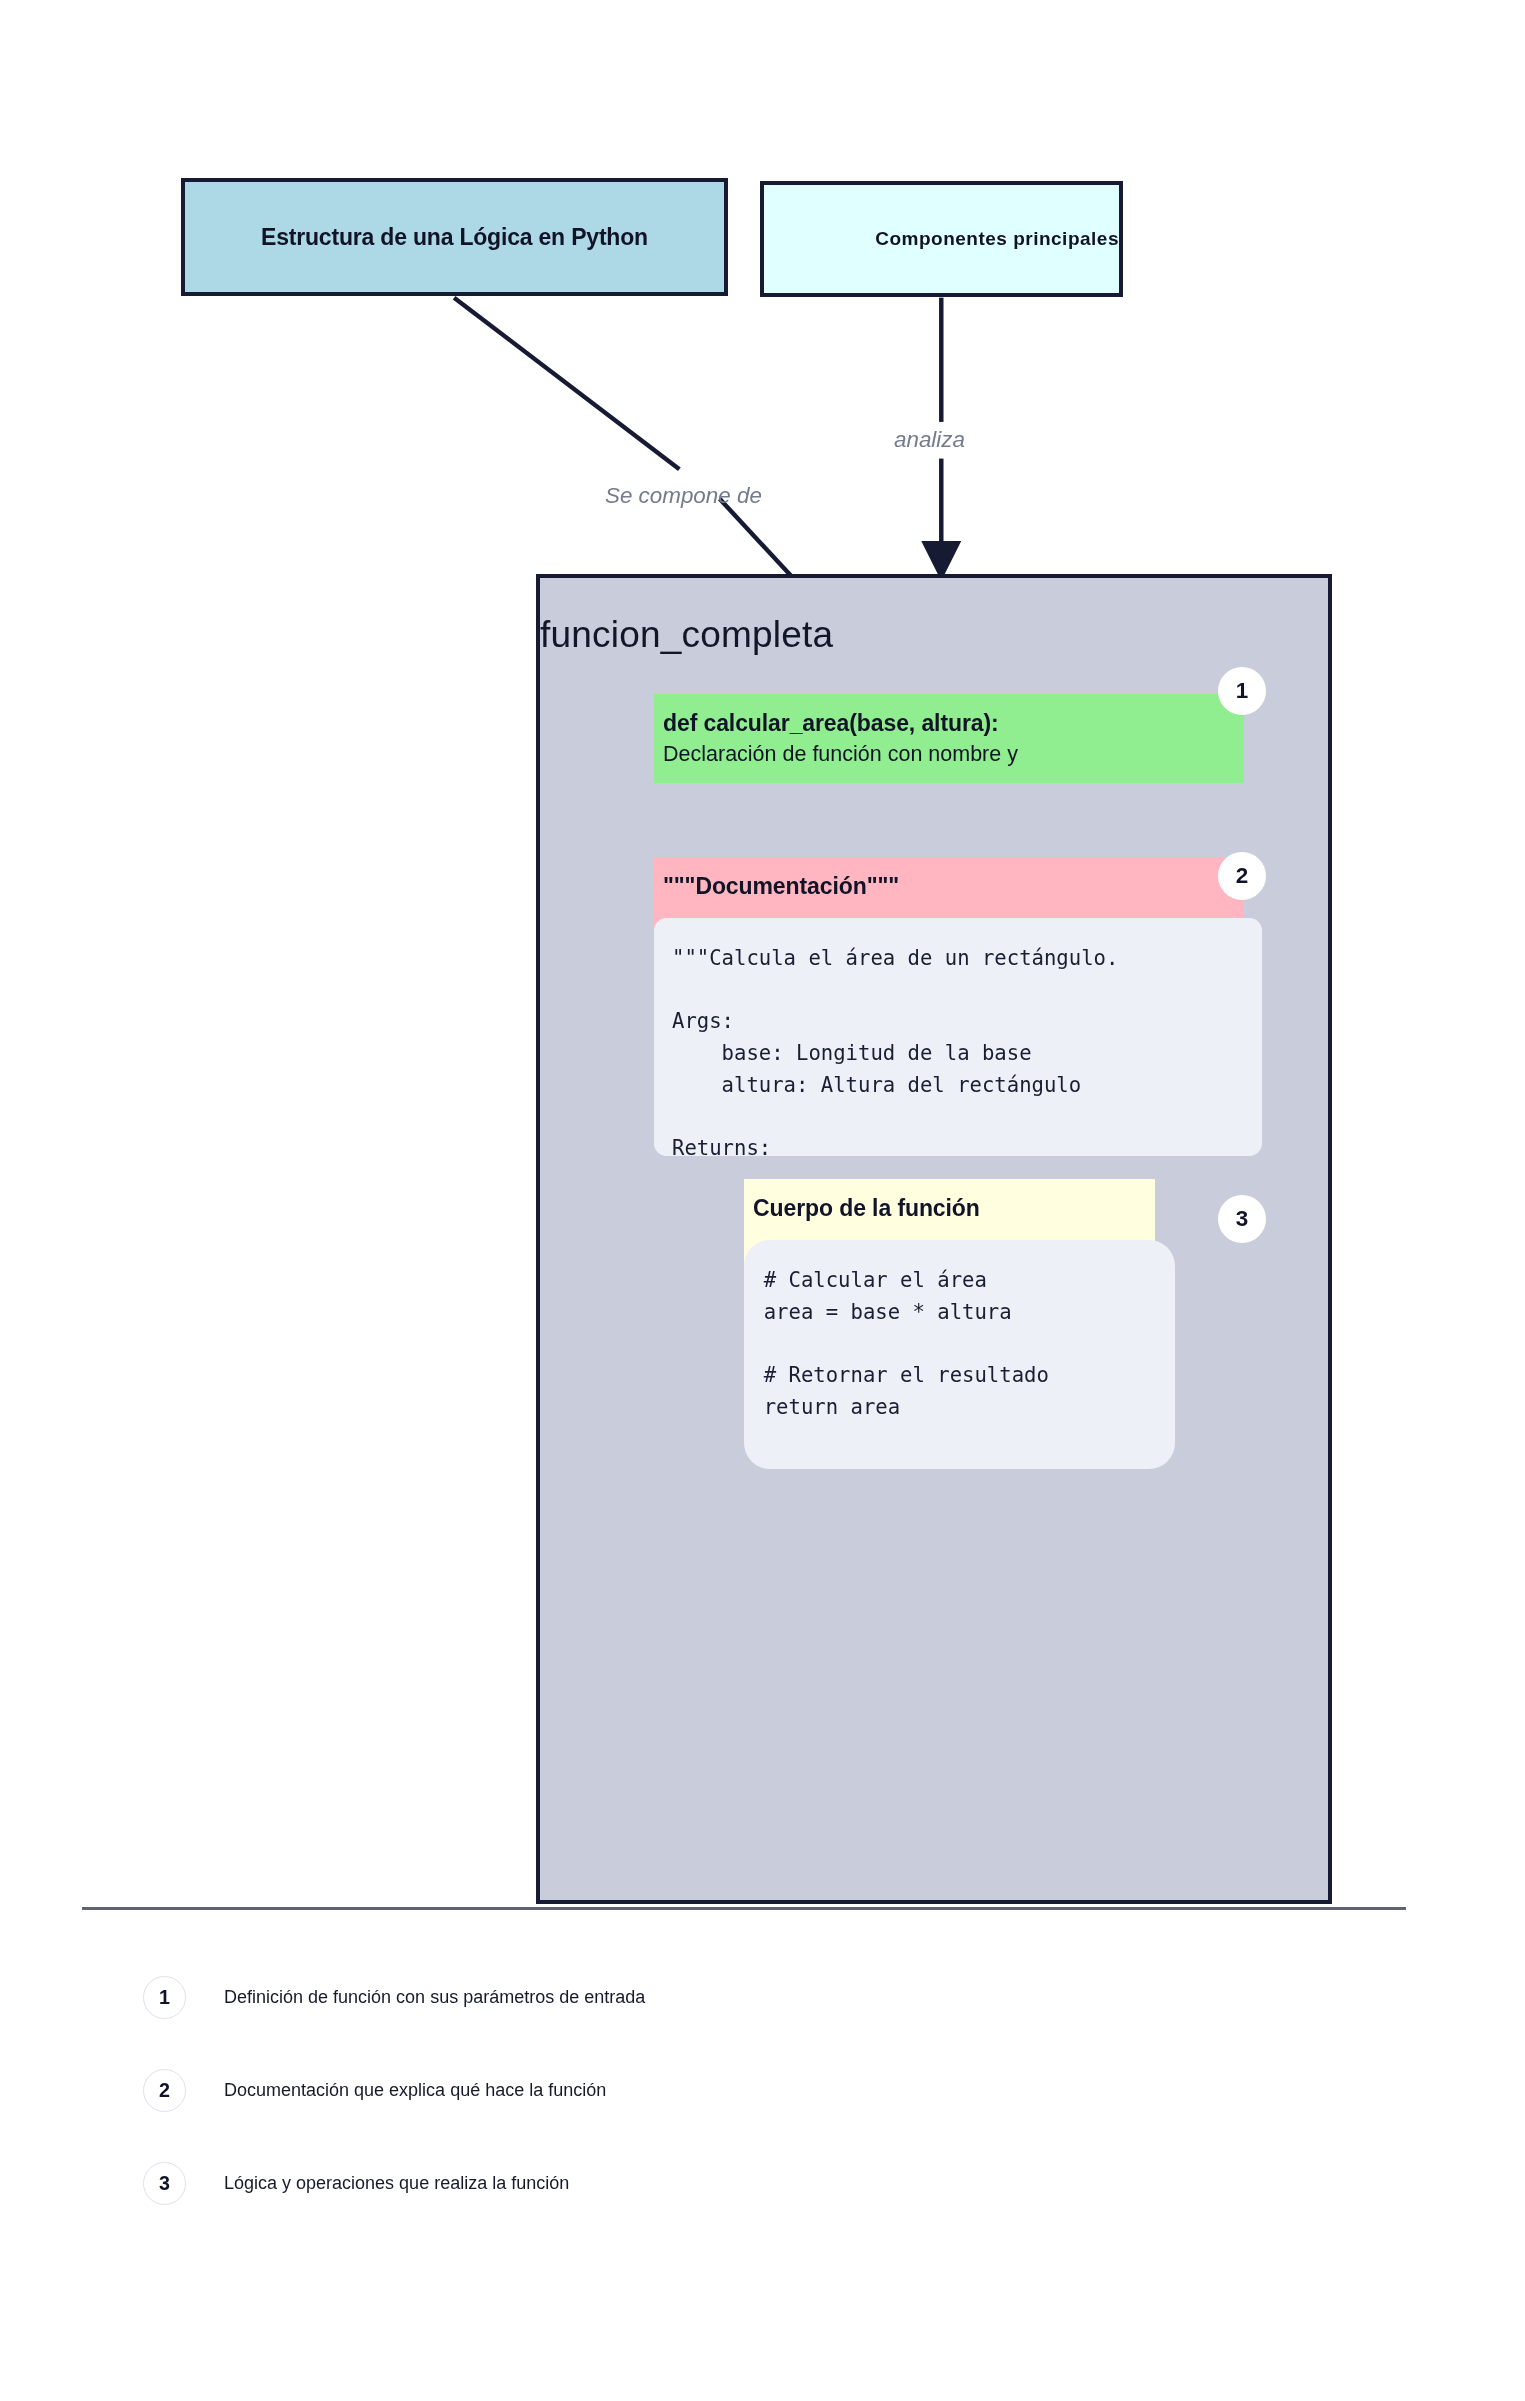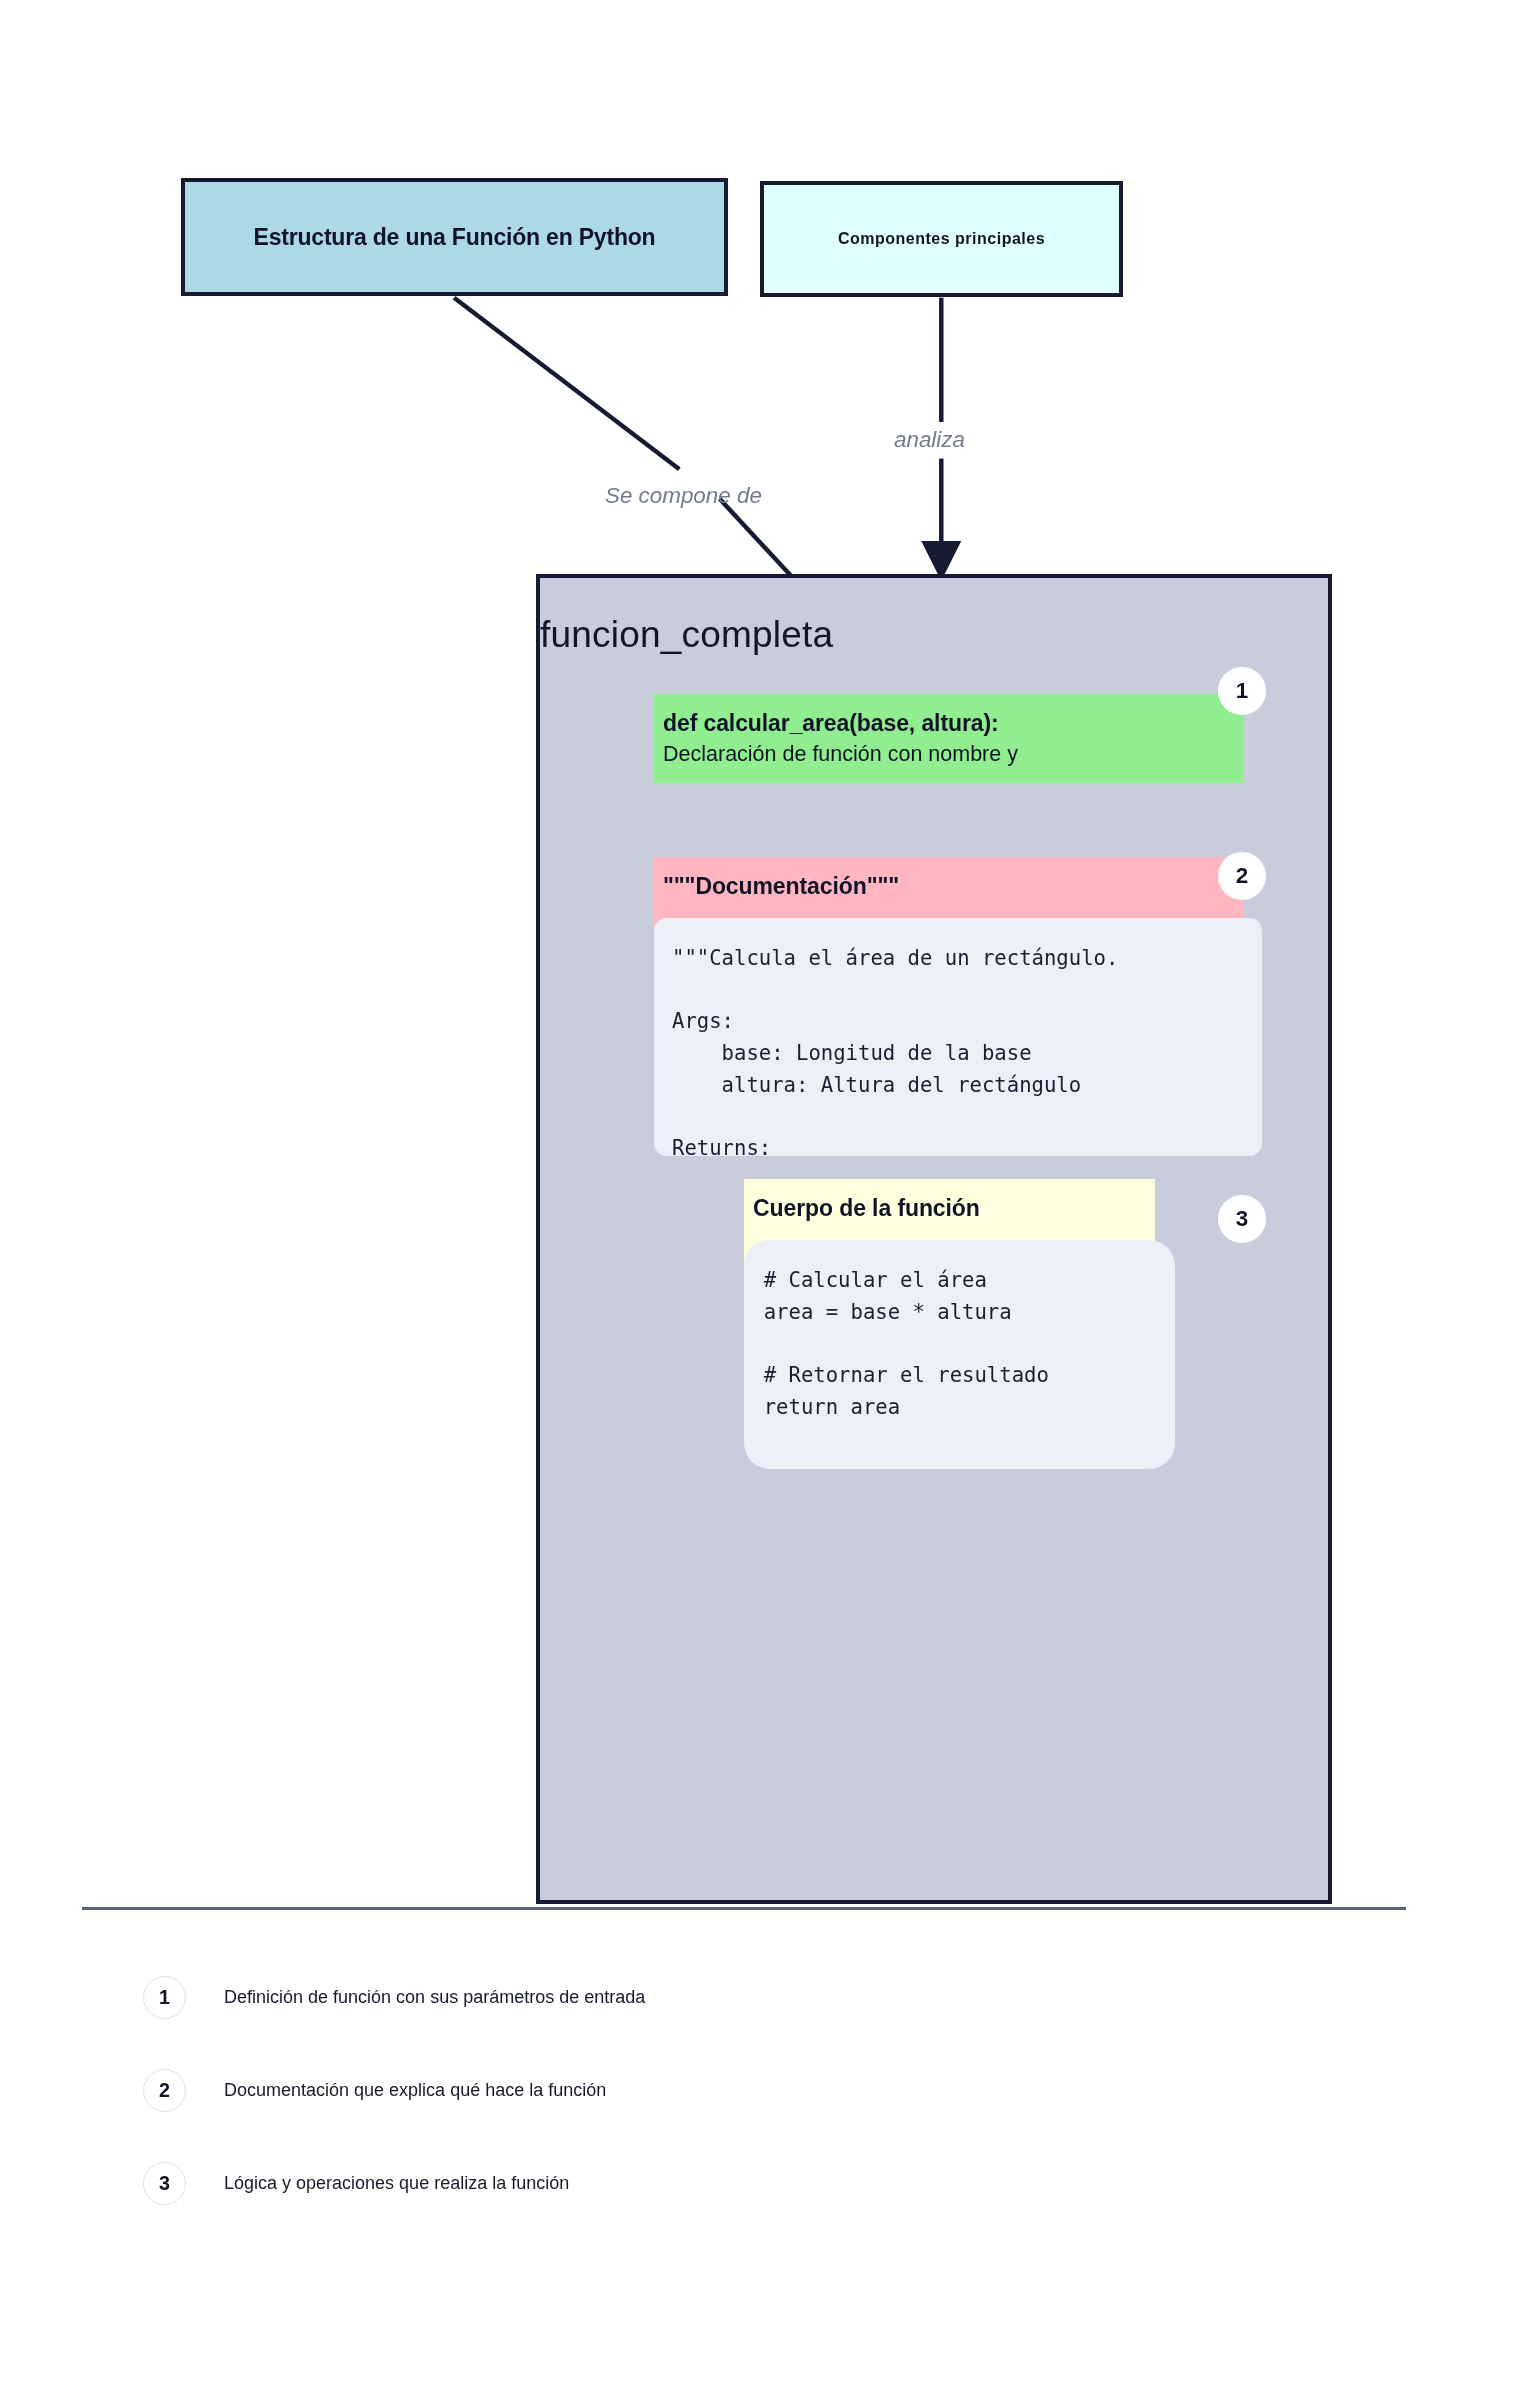--- a/index.html
+++ b/index.html
@@ -35,22 +35,23 @@
     letter-spacing: -0.2px;
   }
   #box-estructura {
     left: 181px; top: 178px; width: 547px; height: 118px;
     background: #ADD8E6;
     font-size: 23px;
   }
   #box-componentes {
     left: 760px; top: 181px; width: 363px; height: 116px;
     background: #E0FFFF;
-    font-size: 16px;
+    font-size: 19px;
     letter-spacing: 0.5px;
+    justify-content: flex-end;
   }
 
   
   #connectors {
     position: absolute;
     left: 0; top: 0;
     width: 1525px; height: 2401px;
     pointer-events: none;
   }
 
@@ -212,21 +213,21 @@
     <path d="M1053,513 L1053,630" stroke="#161B33" stroke-width="5" fill="none" marker-end="url(#arrowdark)"></path>
 
     <path d="M1053,876 L1053,912" stroke="#161B33" stroke-width="4" fill="none"></path>
     <path d="M1053,948 L1053,962" stroke="#161B33" stroke-width="4" fill="none" marker-end="url(#arrowsmall)"></path>
 
     <path d="M1053,1454 L1053,1490" stroke="#161B33" stroke-width="4" fill="none"></path>
     <path d="M1053,1526 L1053,1540" stroke="#161B33" stroke-width="4" fill="none" marker-end="url(#arrowsmall)"></path>
   </svg>
 
   <div class="abs topbox" id="box-estructura">
-    <span>Estructura de una Función en Python</span>
+    <span>Estructura de una Lógica en Python</span>
   </div>
 
   <div class="abs topbox" id="box-componentes">
     <span>Componentes principales</span>
   </div>
 
   <div class="edge-label" id="label-se-compone">Se compone de</div>
   <div class="edge-label" id="label-analiza">analiza</div>
   <div class="edge-label" id="label-seguida-1">seguida de</div>
   <div class="edge-label" id="label-seguida-2">seguida de</div>

